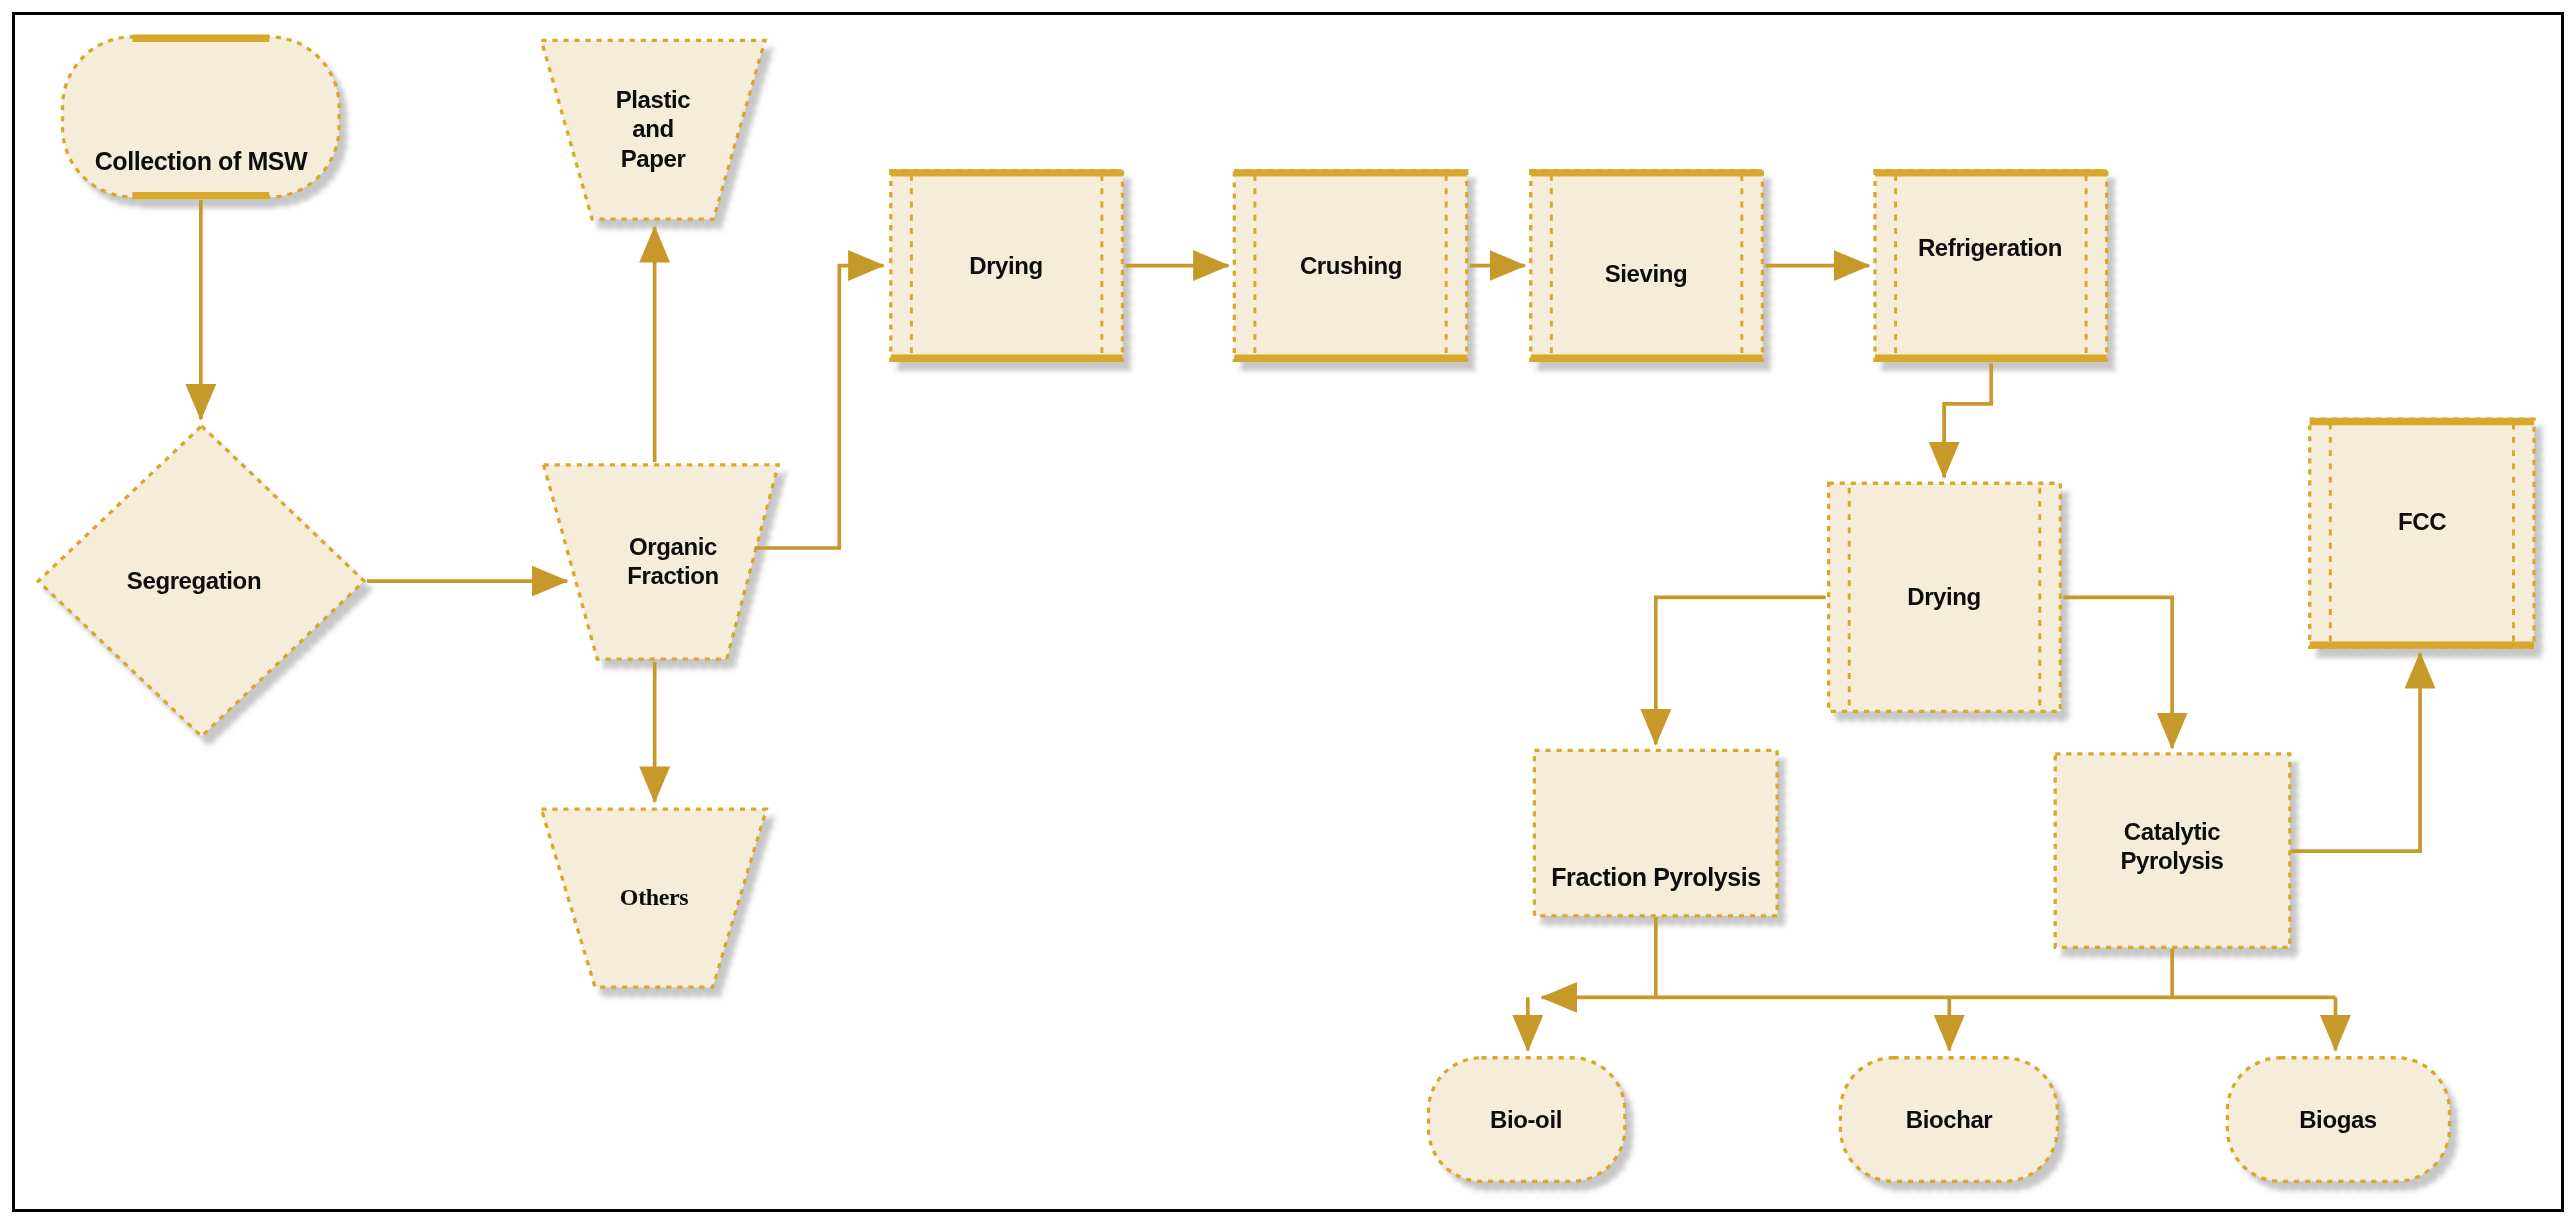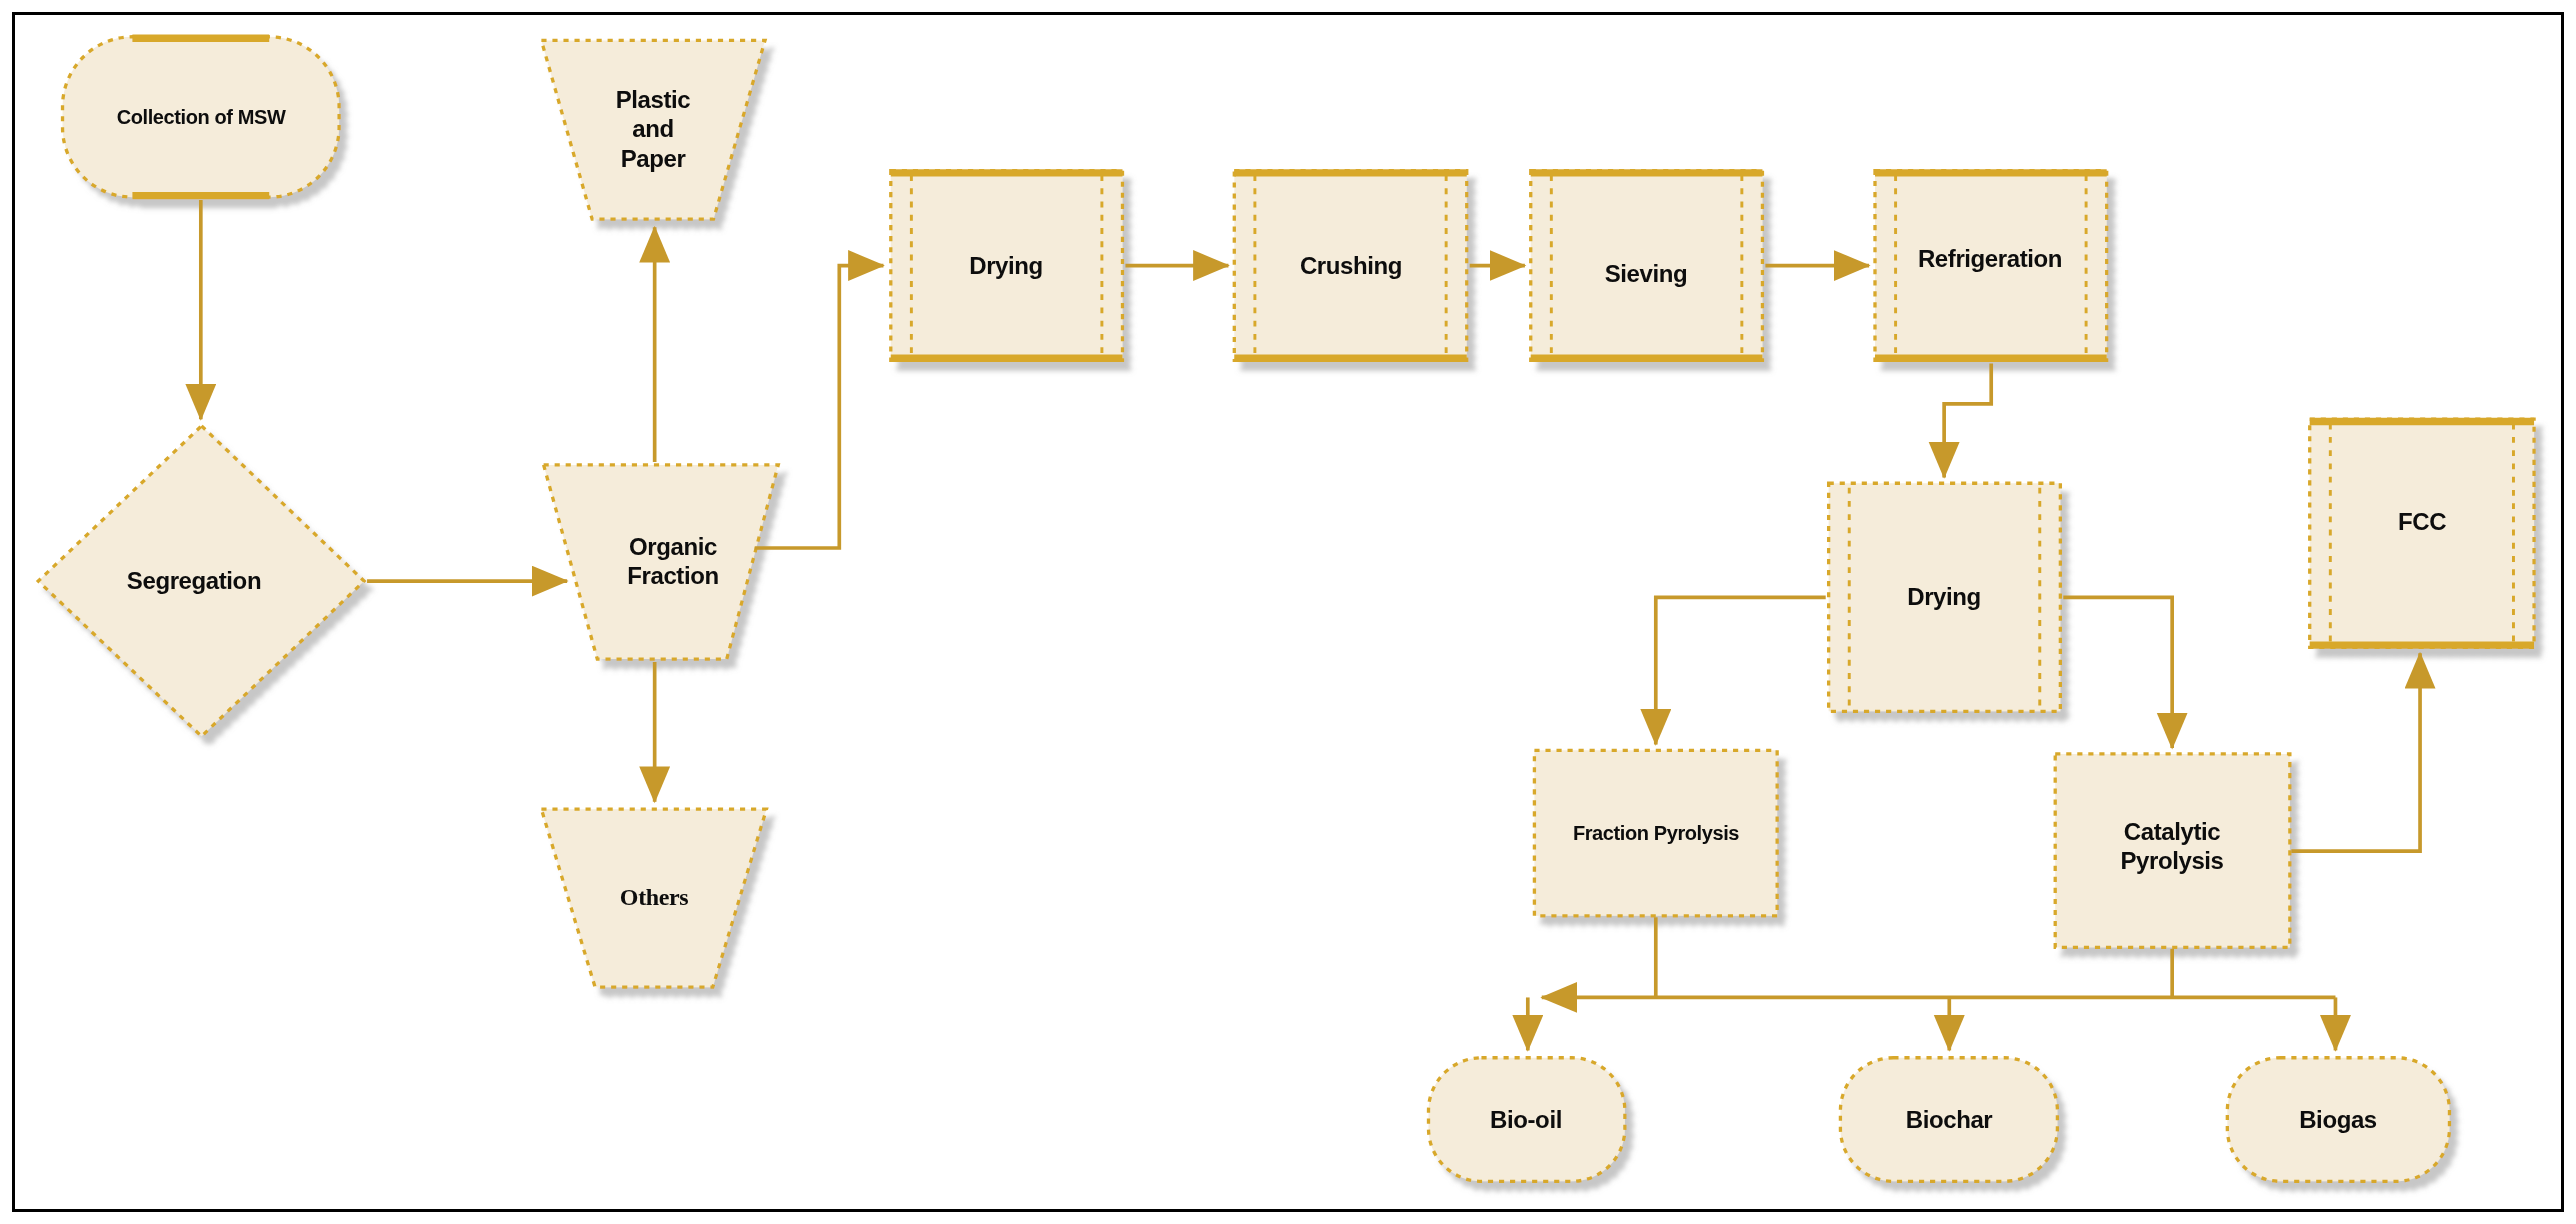--- a/index.html
+++ b/index.html
@@ -59,21 +59,21 @@
     position: absolute;
     transform: translate(-50%, -50%);
     color: #0d0d0d;
     font-weight: bold;
     font-size: 24px;
     line-height: 1.22;
     text-align: center;
     white-space: pre-line;
     letter-spacing: -0.4px;
   }
-  .lbl.small { font-size: 20px; }
+  .lbl.small { font-size: 25px; margin-top: 44px; }
 </style>
 </head>
 <body>
 
 <div class="stage">
 
   <svg class="canvas" viewBox="0 0 3502 1664" xmlns="http://www.w3.org/2000/svg">
     <defs>
       <marker id="ah" markerUnits="userSpaceOnUse" markerWidth="64" markerHeight="50" refX="48" refY="21" orient="auto">
         <path d="M0,0 L50,21 L0,42 Z" fill="#c7992b"></path>
@@ -198,21 +198,21 @@
   <div class="lbl" style="left:194px;  top:581px;">Segregation</div>
   <div class="lbl" style="left:653px;  top:129px;">Plastic
 and
 Paper</div>
   <div class="lbl" style="left:673px;  top:561px;">Organic
 Fraction</div>
   <div class="lbl" style="left:654px;  top:898px;font-family:Liberation Serif, serif;">Others</div>
   <div class="lbl" style="left:1006px; top:266px;">Drying</div>
   <div class="lbl" style="left:1351px; top:266px;">Crushing</div>
   <div class="lbl" style="left:1646px; top:266px;margin-top:8px;">Sieving</div>
-  <div class="lbl" style="left:1990px; top:259px;">Refrigeration</div>
+  <div class="lbl" style="left:1990px; top:248px;">Refrigeration</div>
   <div class="lbl" style="left:1944px; top:597px;">Drying</div>
   <div class="lbl small" style="left:1656px; top:833px;">Fraction Pyrolysis</div>
   <div class="lbl" style="left:2172px; top:846px;">Catalytic
 Pyrolysis</div>
   <div class="lbl" style="left:2422px; top:522px;">FCC</div>
   <div class="lbl" style="left:1526px; top:1120px;">Bio-oil</div>
   <div class="lbl" style="left:1949px; top:1120px;">Biochar</div>
   <div class="lbl" style="left:2338px; top:1120px;">Biogas</div>
 
   <div class="frame"></div>

